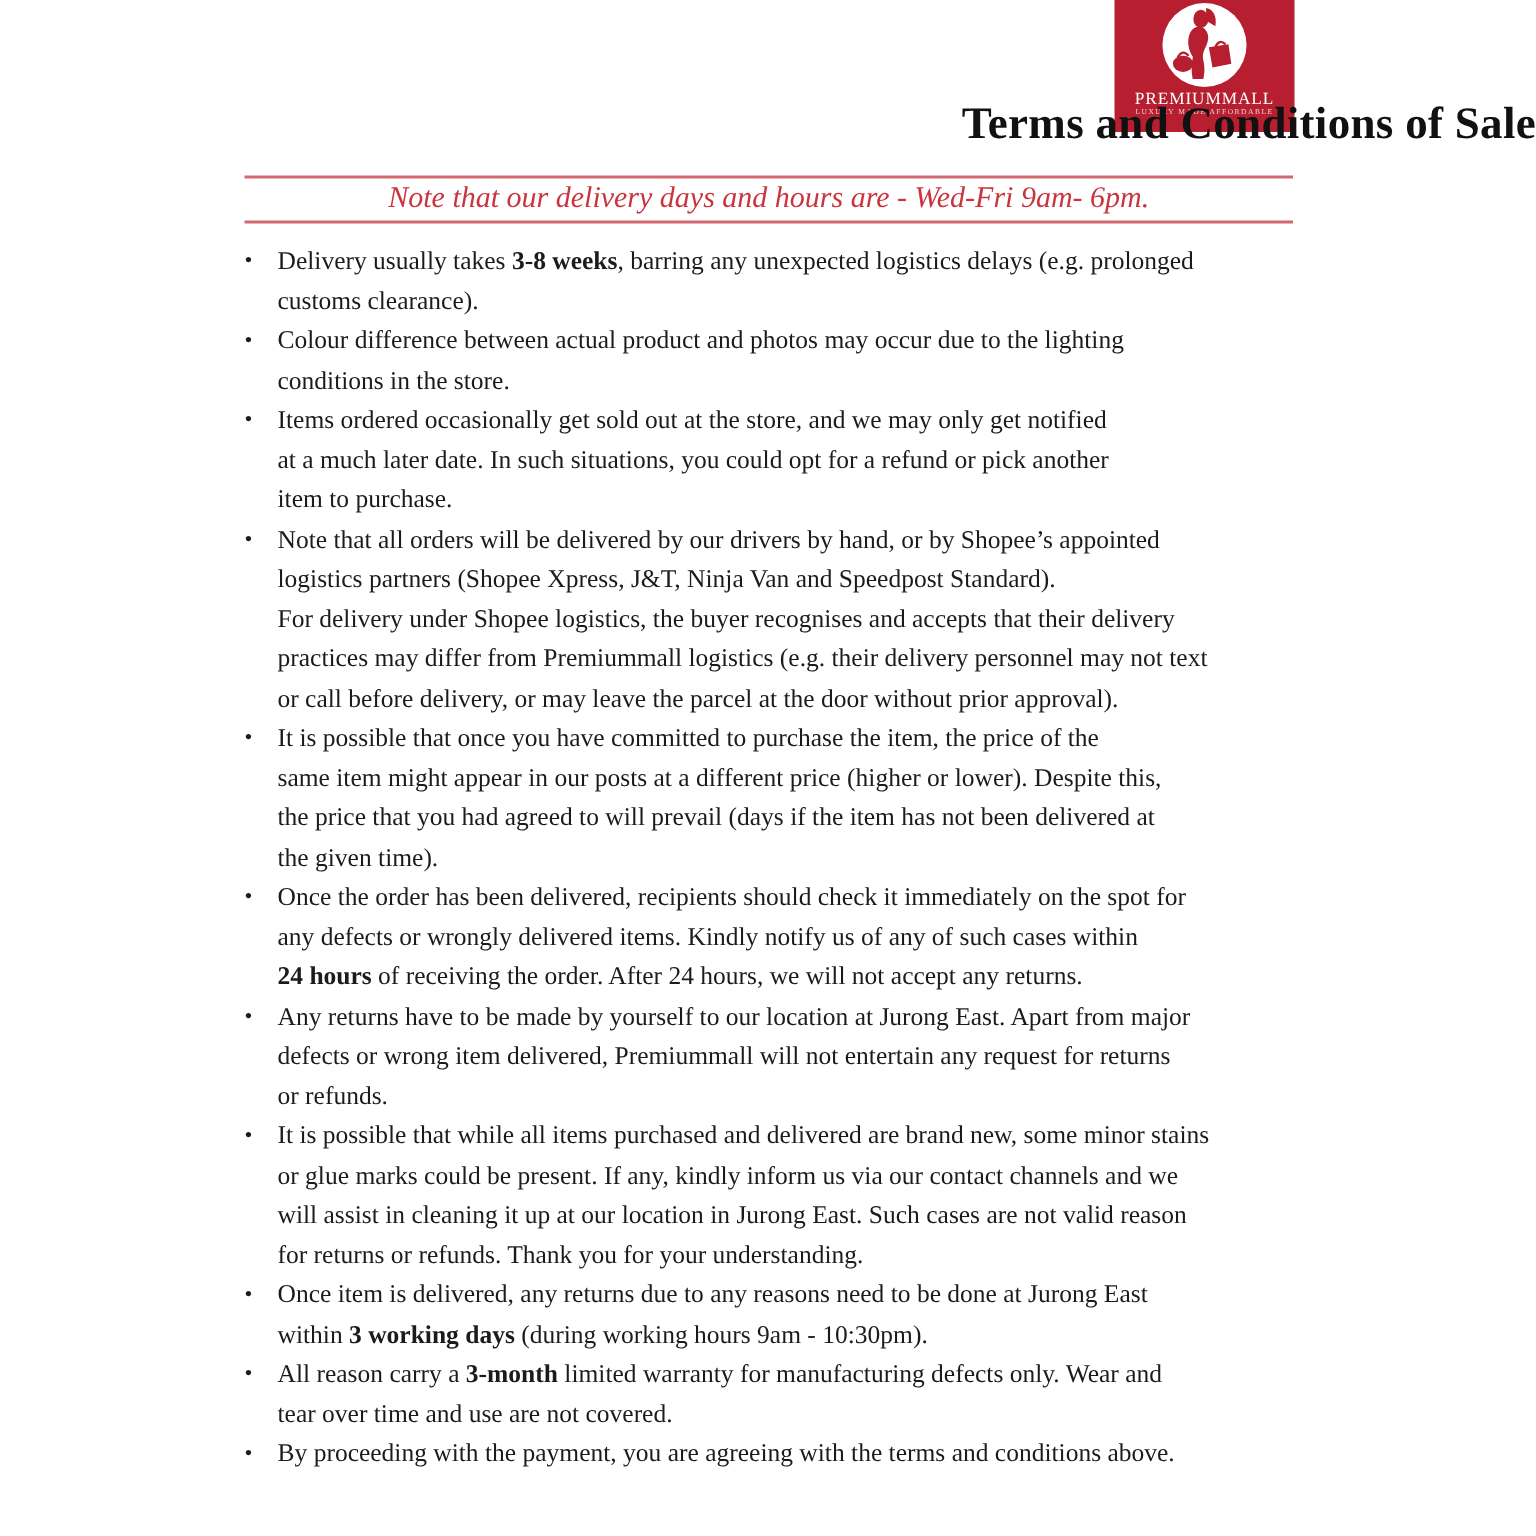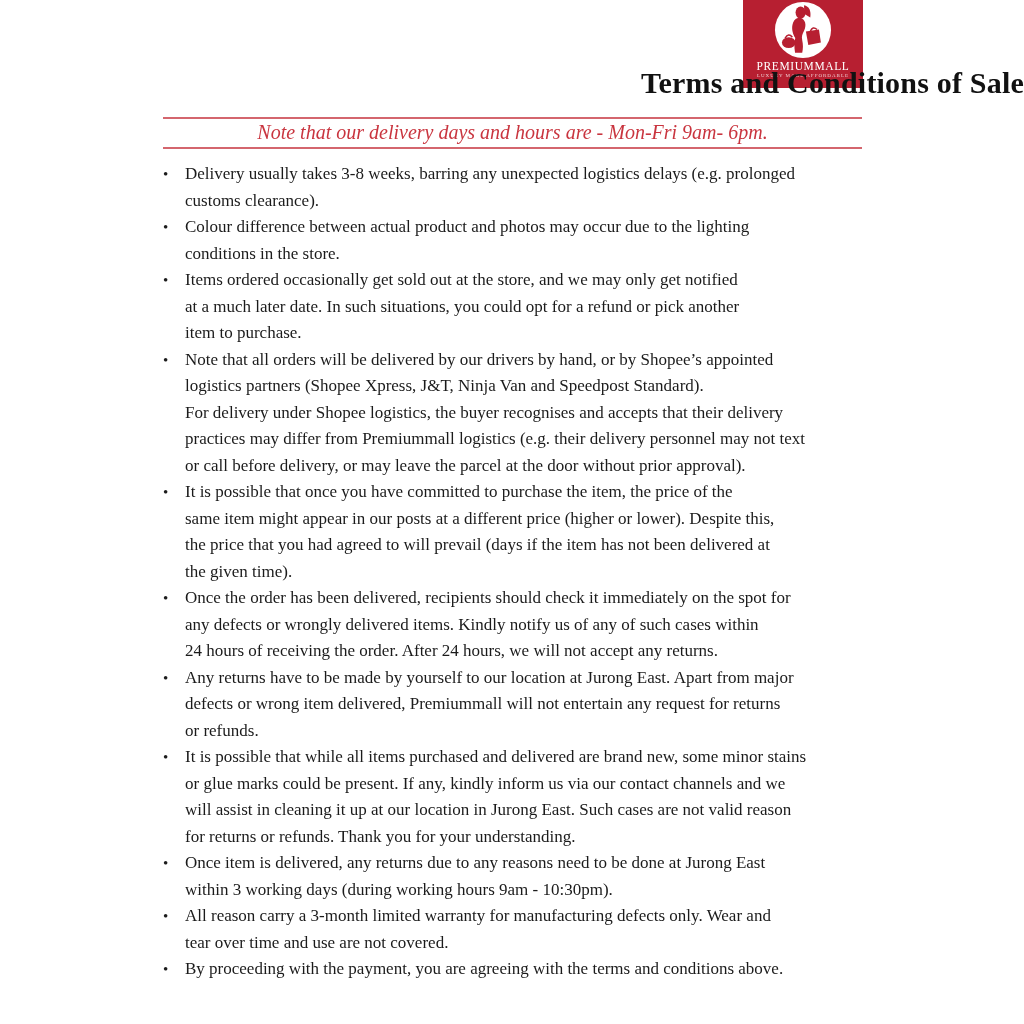--- a/index.html
+++ b/index.html
@@ -67,21 +67,21 @@
   }
   .term{
     display:flex;align-items:flex-start;
     font-size:17px;line-height:26.5px;color:var(--text-color);
   }
   .bullet{
     flex:0 0 22px;width:22px;
     font-size:15px;line-height:26.5px;
   }
   .term-text{white-space:pre-wrap;flex:1 1 auto;}
-  .term-text .bold{font-weight:normal;}
+  .term-text .bold{font-weight:bold;}
 </style>
 </head>
 <body>
 
 <div class="page">
 
   <div class="logo">
     <div class="logo-circle">
       <svg viewBox="0 0 60 60">
         <circle cx="30" cy="30" r="29" fill="#ffffff"></circle>
@@ -94,21 +94,21 @@
         <path class="sil" d="M33 31.5 L46.5 29.5 L48.5 43 L35.5 45.5 Z"></path>
       </svg>
     </div>
     <div class="logo-brand">PREMIUMMALL</div>
     <div class="logo-tagline">LUXURY MADE AFFORDABLE</div>
   </div>
 
   <h1 class="title">Terms and Conditions of Sale</h1>
 
   <div class="notice">
-    <span class="notice-text">Note that our delivery days and hours are - Mon-Fri 9am- 6pm.</span>
+    <span class="notice-text">Note that our delivery days and hours are - Wed-Fri 9am- 6pm.</span>
   </div>
 
   <ul class="terms" id="terms-list">
   <li class="term">
     <span class="bullet">•</span>
     <span class="term-text"><span>Delivery usually takes </span><span class="bold">3-8 weeks</span><span>, barring any unexpected logistics delays (e.g. prolonged
 customs clearance).</span></span>
   </li>
 
   <li class="term">

